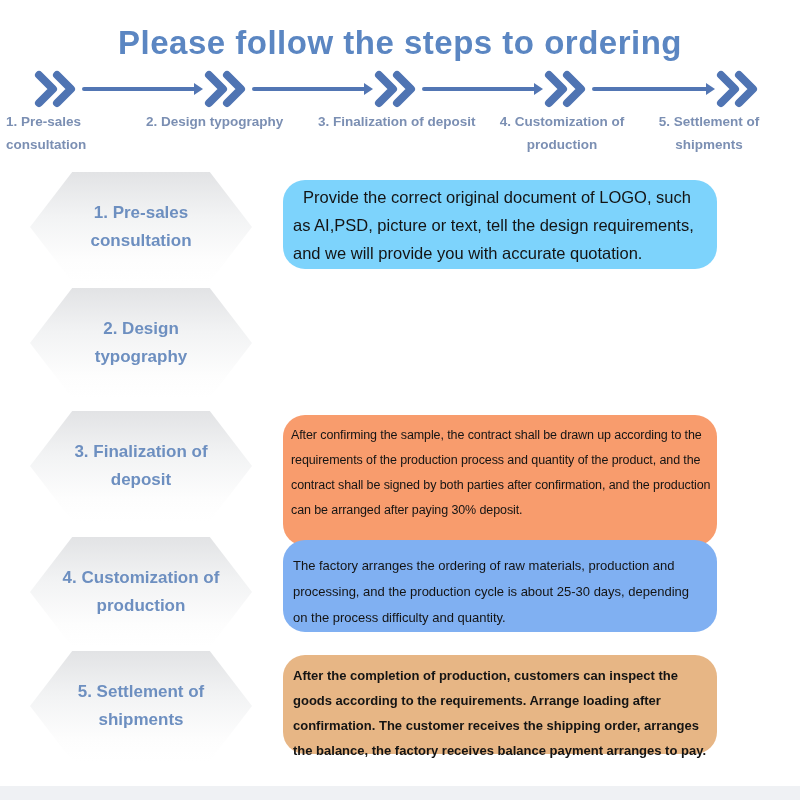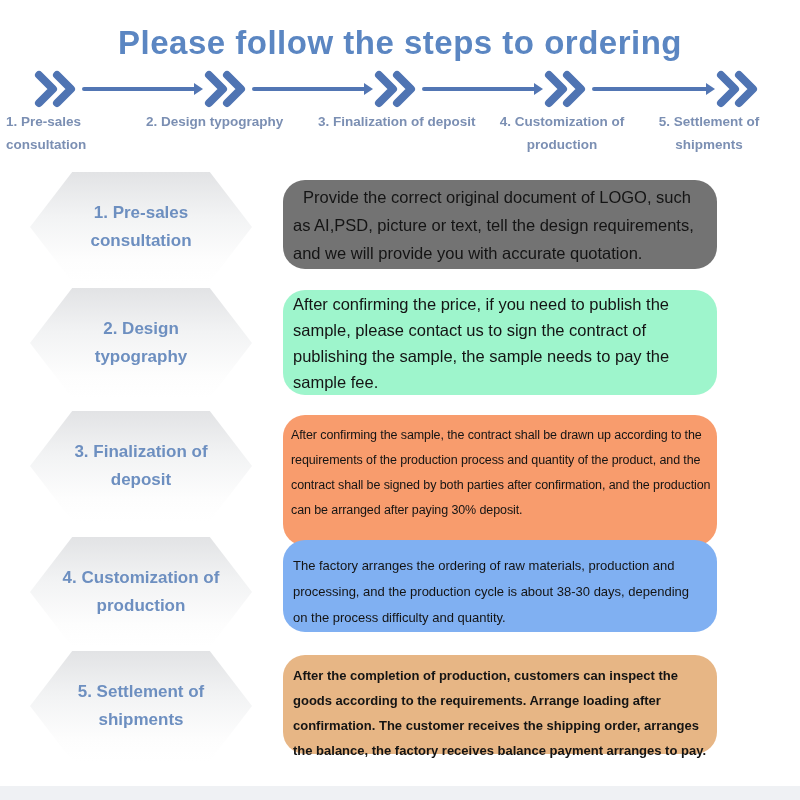--- a/index.html
+++ b/index.html
@@ -95,43 +95,40 @@
 
   <div class="tl-label tl1">1. Pre-sales consultation</div>
   <div class="tl-label tl2">2. Design typography</div>
   <div class="tl-label tl3">3. Finalization of deposit</div>
   <div class="tl-label tl4">4. Customization of production</div>
   <div class="tl-label tl5">5. Settlement of shipments</div>
 
   <div class="hex hex1">
     <div class="hex-label">1. Pre-sales consultation</div>
   </div>
-  <div class="box box1" style="background: #737373;">
+  <div class="box box1" style="background: #7dd3fc;">
     <p>Provide the correct original document of LOGO, such as AI,PSD, picture or text, tell the design requirements, and we will provide you with accurate quotation.</p>
   </div>
 
   <div class="hex hex2">
     <div class="hex-label">2. Design typography</div>
-  </div>
-  <div class="box box2" style="background: rgb(158, 245, 204);">
-    <p>After confirming the price, if you need to publish the sample, please contact us to sign the contract of publishing the sample, the sample needs to pay the sample fee.</p>
   </div>
 
   <div class="hex hex3">
     <div class="hex-label">3. Finalization of deposit</div>
   </div>
   <div class="box box3" style="background: rgb(248, 156, 109);">
     <p>After confirming the sample, the contract shall be drawn up according to the requirements of the production process and quantity of the product, and the contract shall be signed by both parties after confirmation, and the production can be arranged after paying 30% deposit.</p>
   </div>
 
   <div class="hex hex4">
     <div class="hex-label">4. Customization of production</div>
   </div>
   <div class="box box4" style="background: rgb(128, 176, 242);">
-    <p>The factory arranges the ordering of raw materials, production and processing, and the production cycle is about 38-30 days, depending on the process difficulty and quantity.</p>
+    <p>The factory arranges the ordering of raw materials, production and processing, and the production cycle is about 25-30 days, depending on the process difficulty and quantity.</p>
   </div>
 
   <div class="hex hex5">
     <div class="hex-label">5. Settlement of shipments</div>
   </div>
   <div class="box box5" style="background: rgb(231, 182, 133); font-weight: bold;">
     <p>After the completion of production, customers can inspect the goods according to the requirements. Arrange loading after confirmation. The customer receives the shipping order, arranges the balance, the factory receives balance payment arranges to pay.</p>
   </div>
 
   <div class="bottom-strip"></div>

